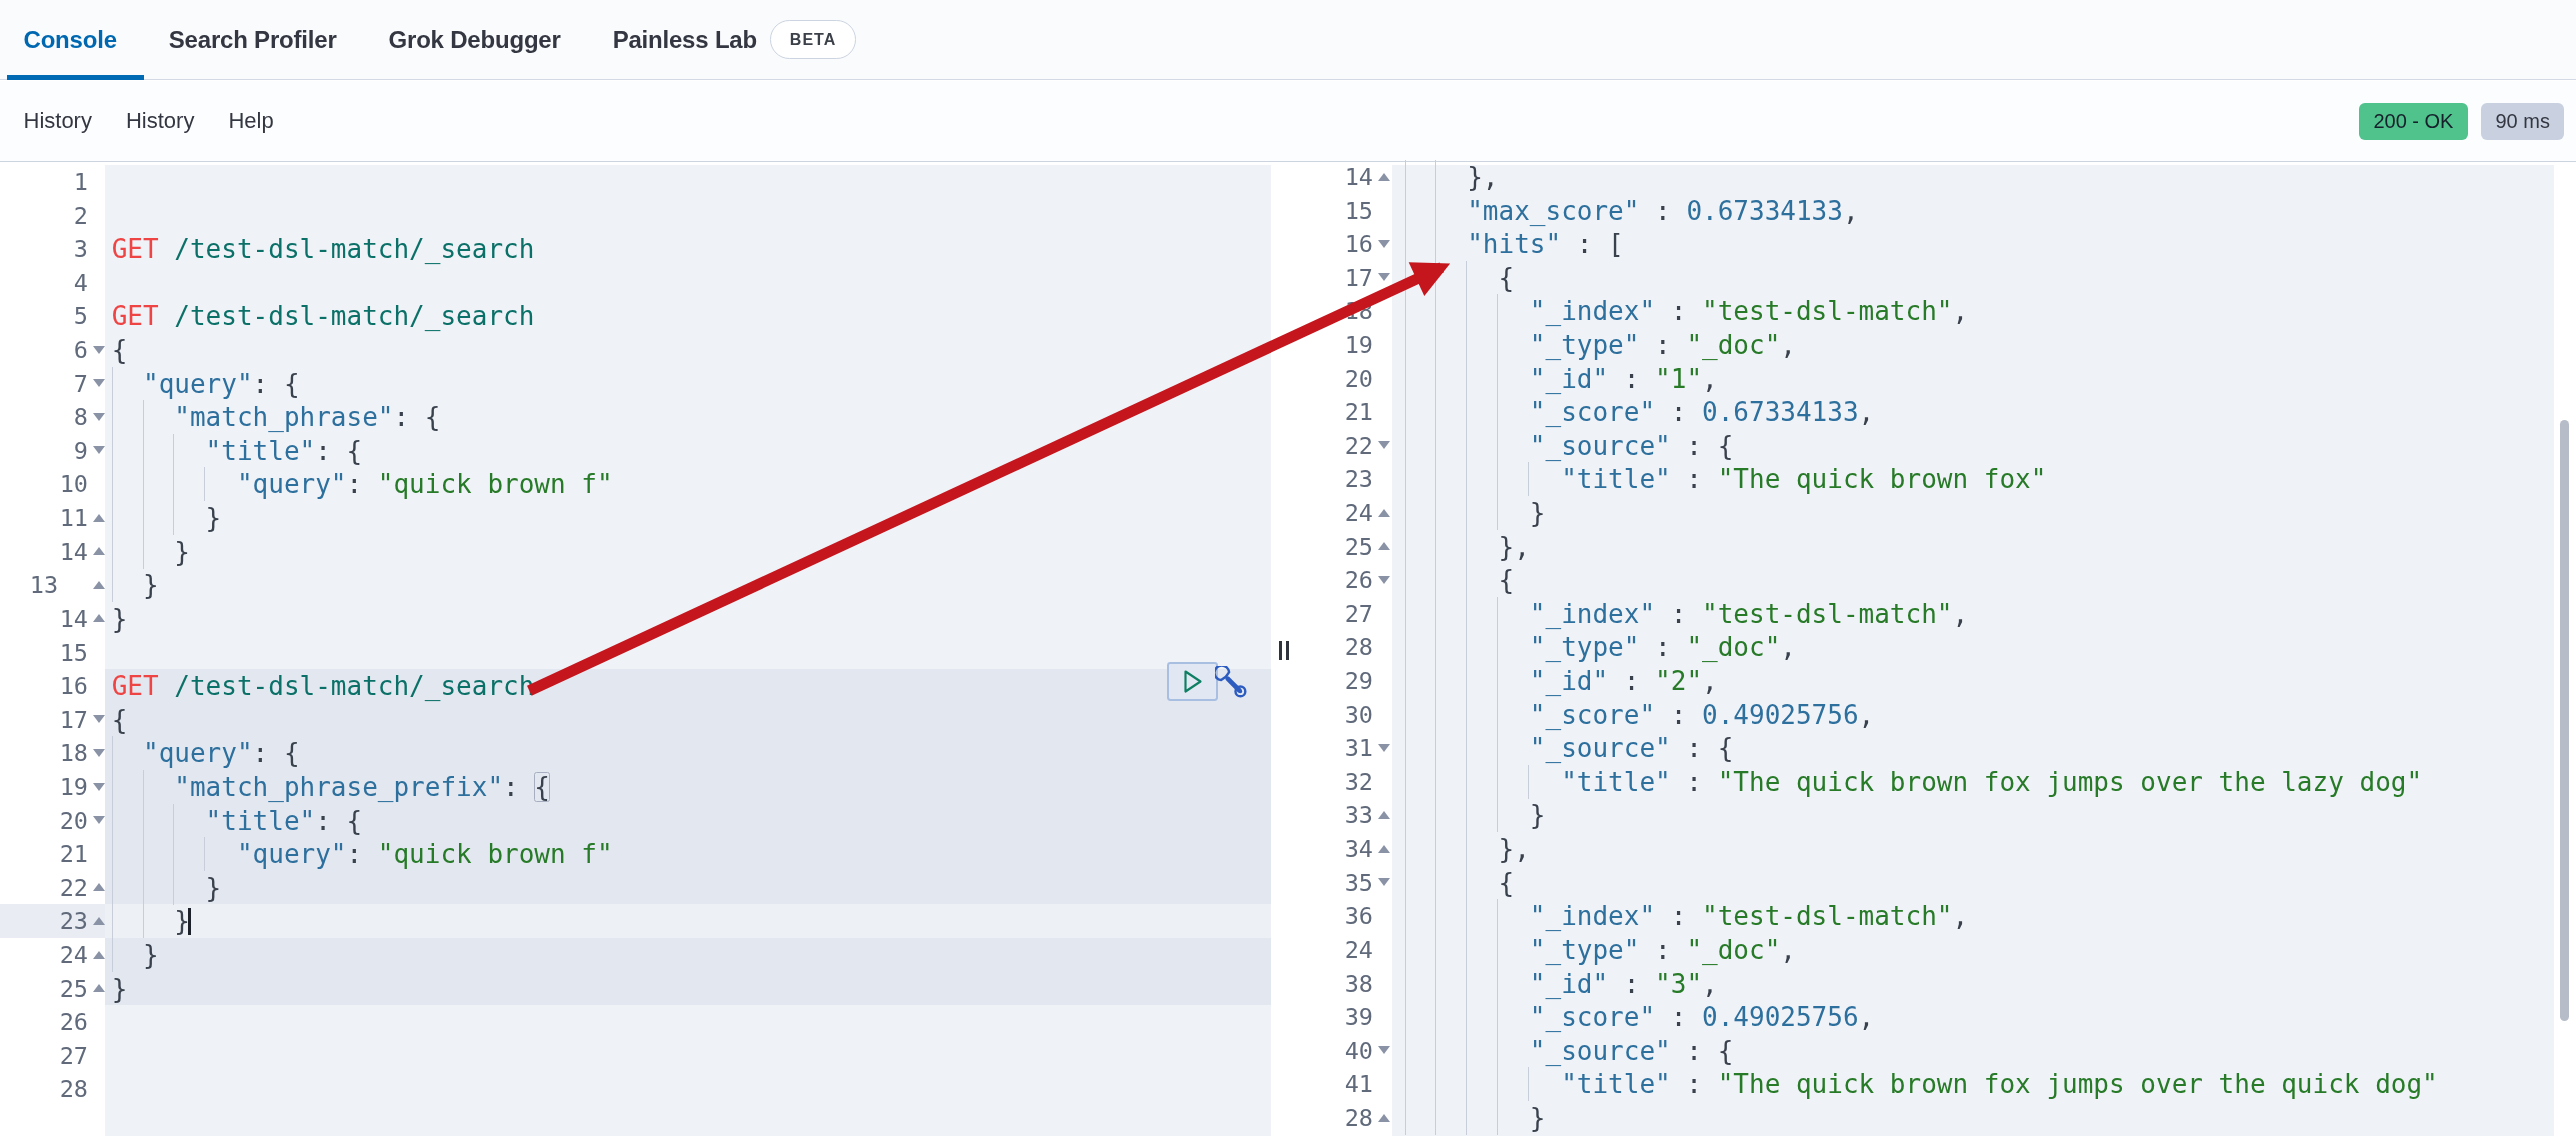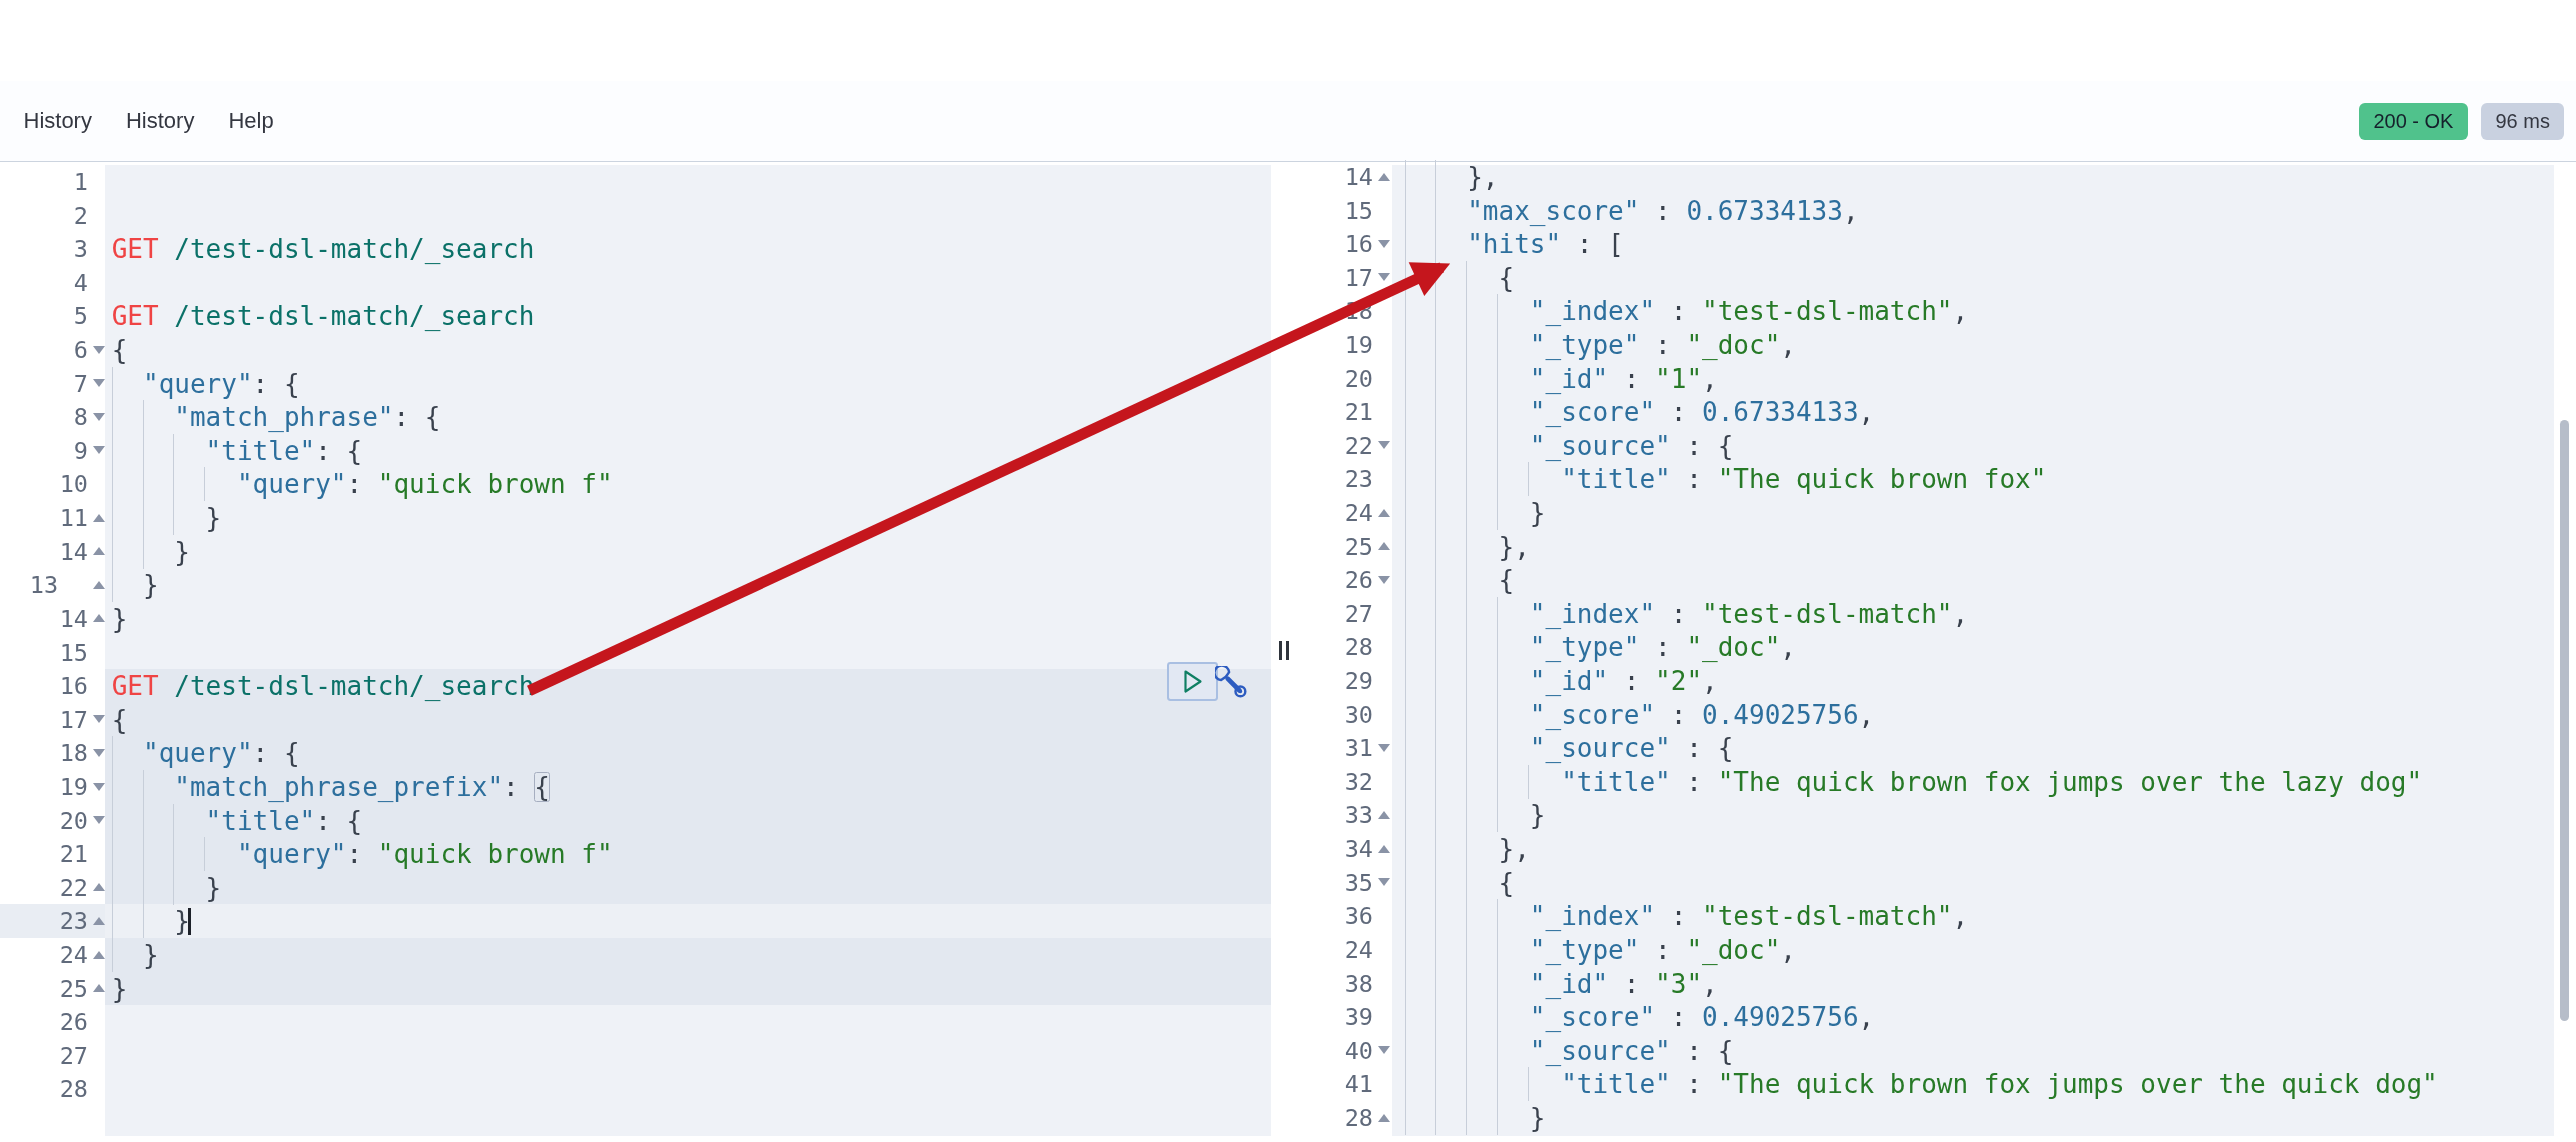--- a/index.html
+++ b/index.html
@@ -71,30 +71,45 @@
            background:#b6bdc9;z-index:6;cursor:grab;}
 
   
   #arrow-svg{position:absolute;left:0;top:0;width:2576px;height:1143px;z-index:50;pointer-events:none;}
 </style>
 </head>
 <body>
 
 <div id="app">
 
+  <div id="tabbar">
+      <div class="tab active">
+        <span>Console</span>
+      </div>
+      <div class="tab">
+        <span>Search Profiler</span>
+      </div>
+      <div class="tab">
+        <span>Grok Debugger</span>
+      </div>
+      <div class="tab">
+        <span>Painless Lab</span>
+        <span class="beta-pill" style="margin-left: 13.4px;">BETA</span>
+      </div>
+    </div>
 
   <div id="toolbar">
     <span id="menu-mount" style="display:flex;text-align:center;">
         <span class="menu-item">History</span>
         <span class="menu-item">History</span>
         <span class="menu-item">Help</span>
       </span>
     <span class="spacer"></span>
     <span class="badge ok" style="background: rgb(80, 194, 140);">200 - OK</span>
-    <span class="badge ms" style="background: rgb(201, 209, 224);">96 ms</span>
+    <span class="badge ms" style="background: rgb(201, 209, 224);">90 ms</span>
   </div>
 
   <div class="pane" id="lpane">
     <div class="content-bg"></div>
     <div class="sel-bg" style="top:504px;height:336px;"></div>
     <div class="act-gut" style="top:739px;"></div>
     <div class="act-bg" style="top:739px;"></div>
     <div id="cursor"></div>
 
     <div id="actions">

